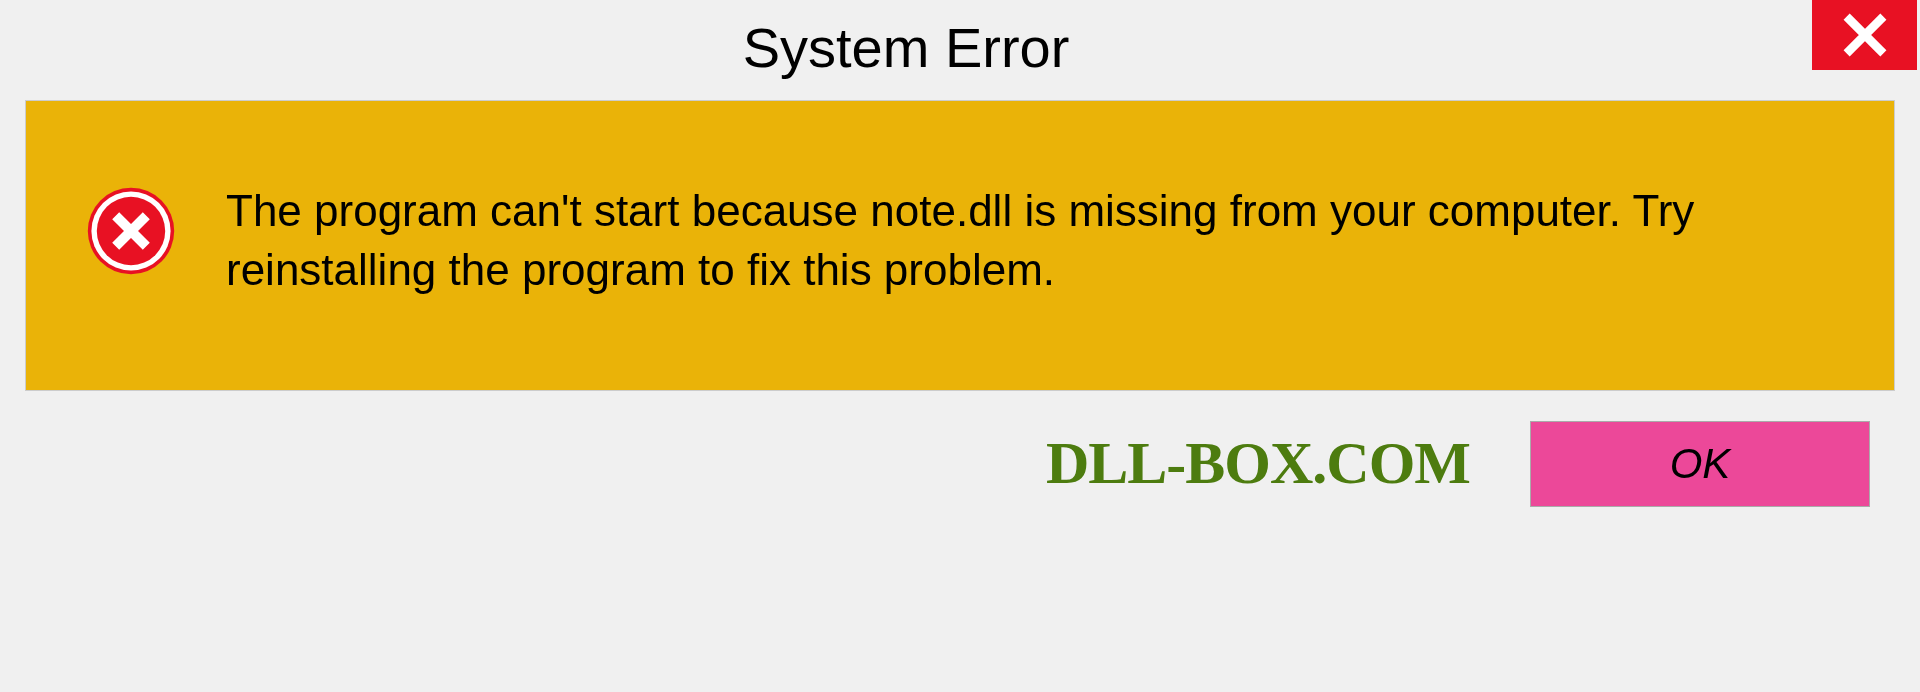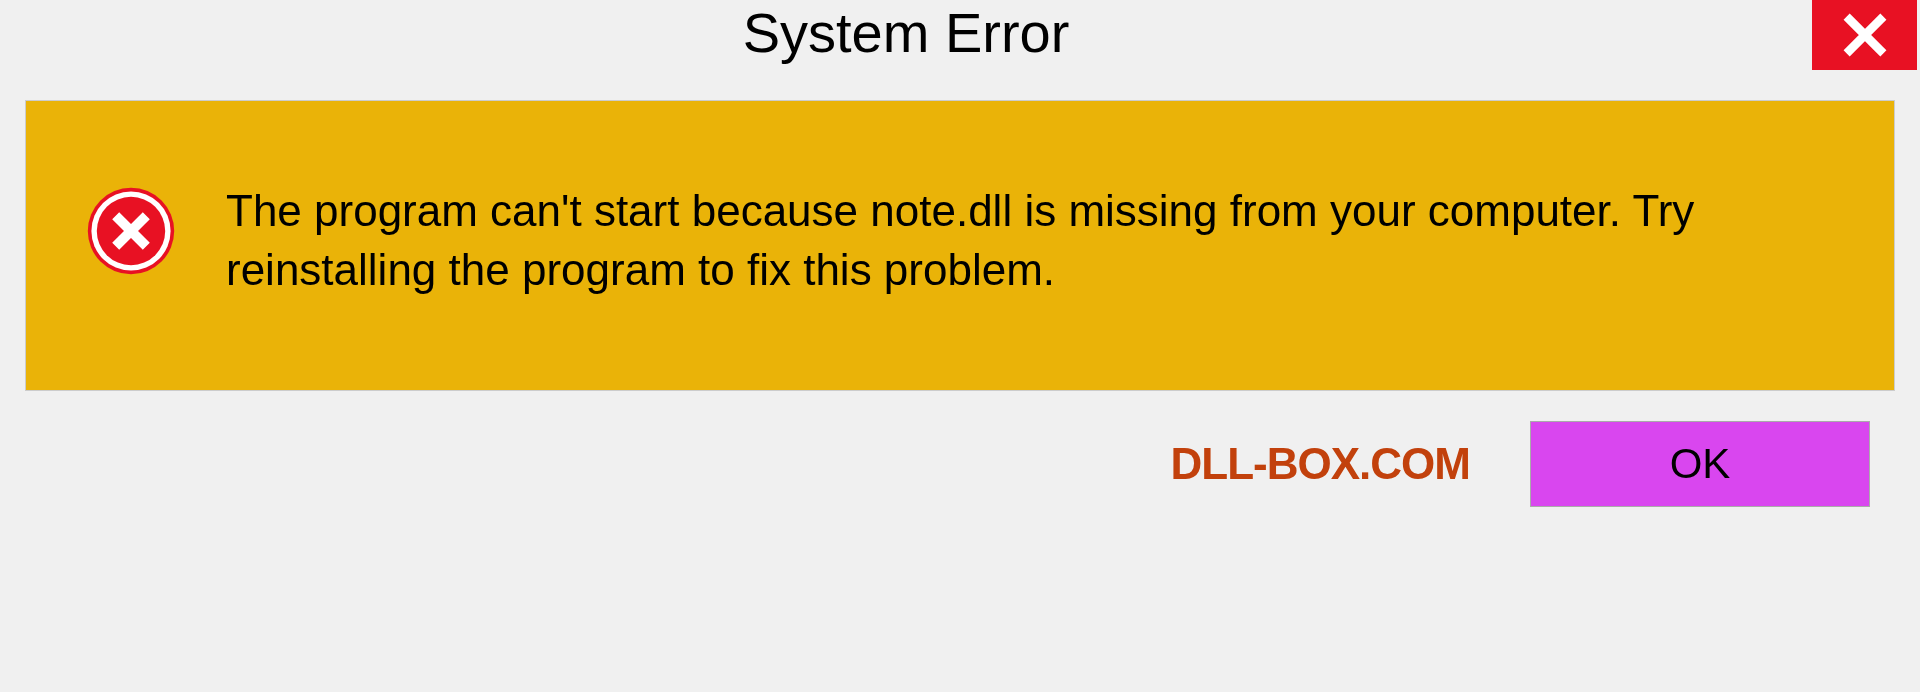--- a/index.html
+++ b/index.html
@@ -20,20 +20,21 @@
       justify-content: space-between;
       padding: 0;
       height: 95px;
     }
     .title {
       flex: 1;
       text-align: center;
       font-size: 56px;
       font-weight: 400;
       color: #000;
+      padding-top: 15px;
     }
     .close-btn {
       background: #e81123;
       width: 105px;
       height: 70px;
       display: flex;
       align-items: center;
       justify-content: center;
       cursor: pointer;
       margin-right: 3px;
@@ -65,36 +66,37 @@
       padding-right: 40px;
     }
     .footer {
       display: flex;
       align-items: center;
       justify-content: flex-end;
       padding: 30px 50px 0 50px;
       gap: 60px;
     }
     .watermark {
-      font-size: 44px;
+      font-size: 60px;
       font-weight: 800;
-      color: #c2410c;
+      color: #4d7c0f;
       letter-spacing: -1px;
-      font-family: Liberation Sans, sans-serif;
+      font-family: Liberation Serif, serif;
     }
     .ok-btn {
-      background: #d946ef;
+      background: #ec4899;
       border: 1px solid #aaa;
       font-size: 42px;
       padding: 18px 0;
       width: 340px;
       text-align: center;
       cursor: pointer;
       font-family: inherit;
       color: #000;
+      font-style: italic;
     }
   </style>
 </head>
 <body>
 
 <div class="titlebar">
   <div class="title">System Error</div>
   <div class="close-btn">
     <svg viewBox="0 0 24 24">
       <path d="M4 4 L20 20 M20 4 L4 20" stroke="#ffffff" stroke-width="4.5" stroke-linecap="square" fill="none"></path>

